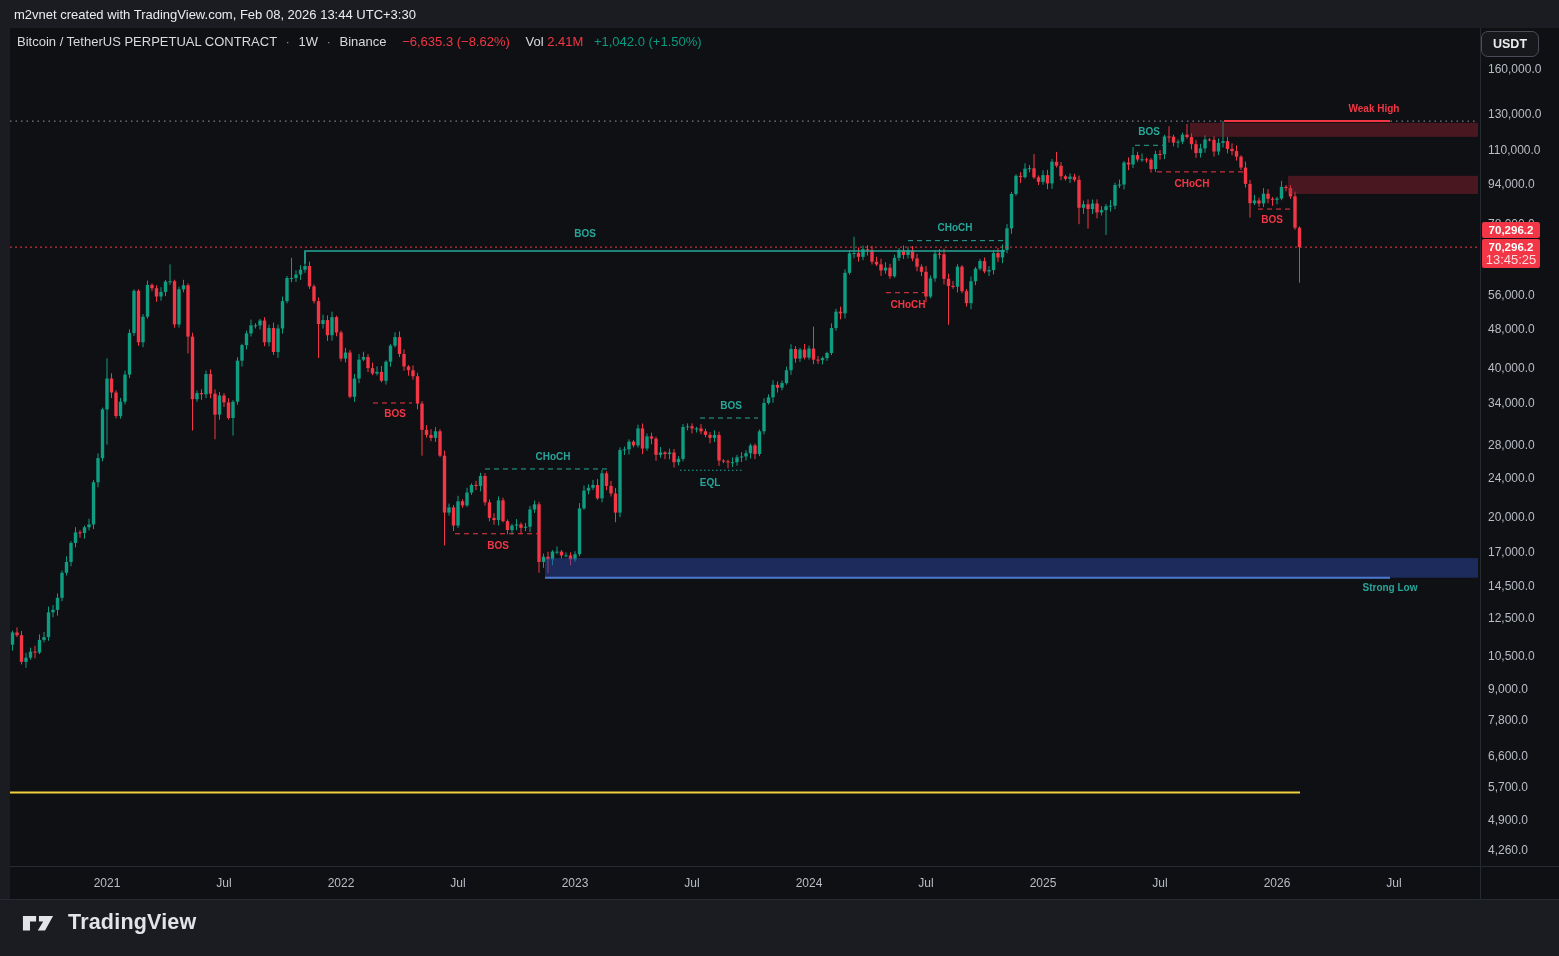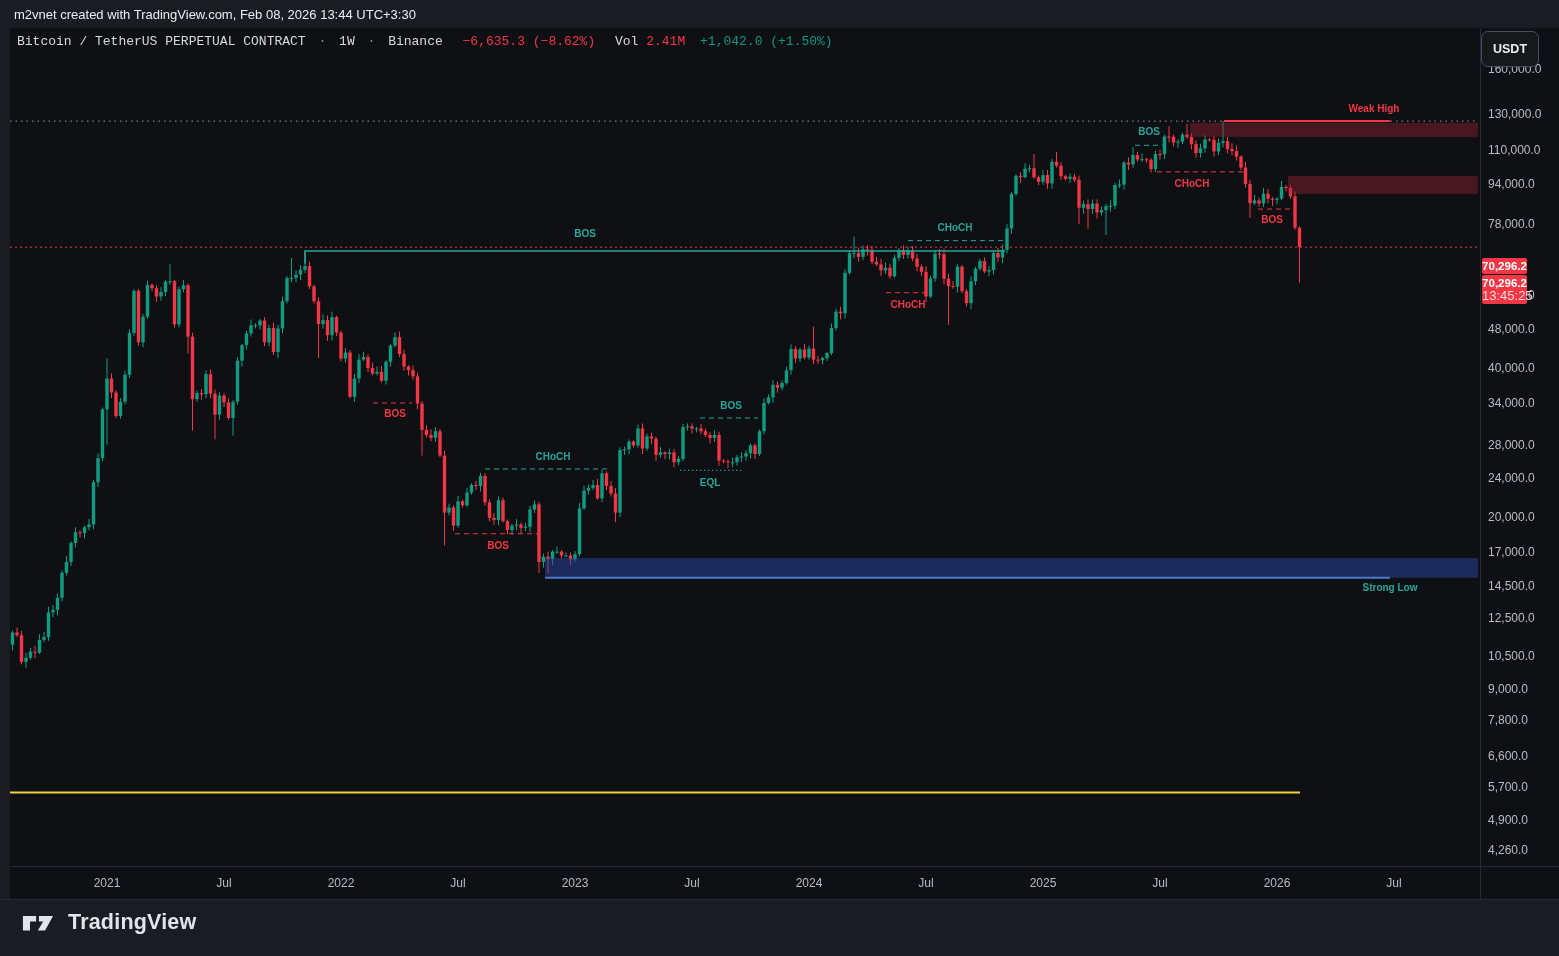--- a/index.html
+++ b/index.html
@@ -1,32 +1,32 @@
 <!DOCTYPE html>
 <html><head>
 <meta charset="utf-8">
 <style>
   html,body{margin:0;padding:0;background:#101114;}
   .page{position:relative;width:1559px;height:956px;overflow:hidden;
         font-family:"Liberation Sans",sans-serif;background:#1b1c21;}
   #plot{position:absolute;left:0;top:0;}
   svg text{font-family:"Liberation Sans",sans-serif;}
   .topbar{position:absolute;left:14px;top:7px;z-index:4;font-size:13px;font-weight:400;color:#ececf0;}
-  .legend{position:absolute;left:17px;top:34px;z-index:4;font-size:13px;white-space:nowrap;font-family:Liberation Mono, monospace;}
+  .legend{position:absolute;left:17px;top:34px;z-index:4;font-size:13px;white-space:nowrap;}
   .legend .sym{color:#d8dade;}
   .legend .sep{color:#8a8d98;margin:0 5px;}
   .legend .chg{color:#f23645;margin-left:12px;}
   .legend .voll{color:#d8dade;margin-left:12px;}
   .legend .volv{color:#f23645;}
   .legend .volc{color:#0a9981;margin-left:7px;}
-  .usdt{position:absolute;left:1481px;top:31px;width:58px;height:36px;z-index:4;
+  .usdt{position:absolute;left:1481px;top:31px;width:58px;height:26px;z-index:4;
         background:#17181c;border:1px solid #4a4d57;border-radius:7px;
         color:#eceded;font-size:12.5px;font-weight:600;font-family:"Liberation Sans",sans-serif;}
-  .badge{position:absolute;left:1482px;width:45px;z-index:5;background:#f23645;color:#fff;
-         text-align:center;font-weight:700;border-radius:2px;margin-top:36px;}
+  .badge{position:absolute;left:1482px;width:58px;z-index:5;background:#f23645;color:#fff;
+         text-align:center;font-weight:700;border-radius:2px;}
   .b1{top:222px;height:16px;line-height:16px;font-size:11.5px;}
   .b2{top:239px;padding:2px 0 2px;}
   .b2 .bp{line-height:13px;font-size:11.5px;}
   .b2 .cd{line-height:12px;font-weight:400;font-size:13px;color:#ffd9dc;}
   .logo{position:absolute;left:22px;top:910px;z-index:4;display:flex;align-items:center;gap:14px;
         color:#e2e4e9;font-size:21.5px;font-weight:700;letter-spacing:.2px;}
 </style>
 </head>
 <body>
 

